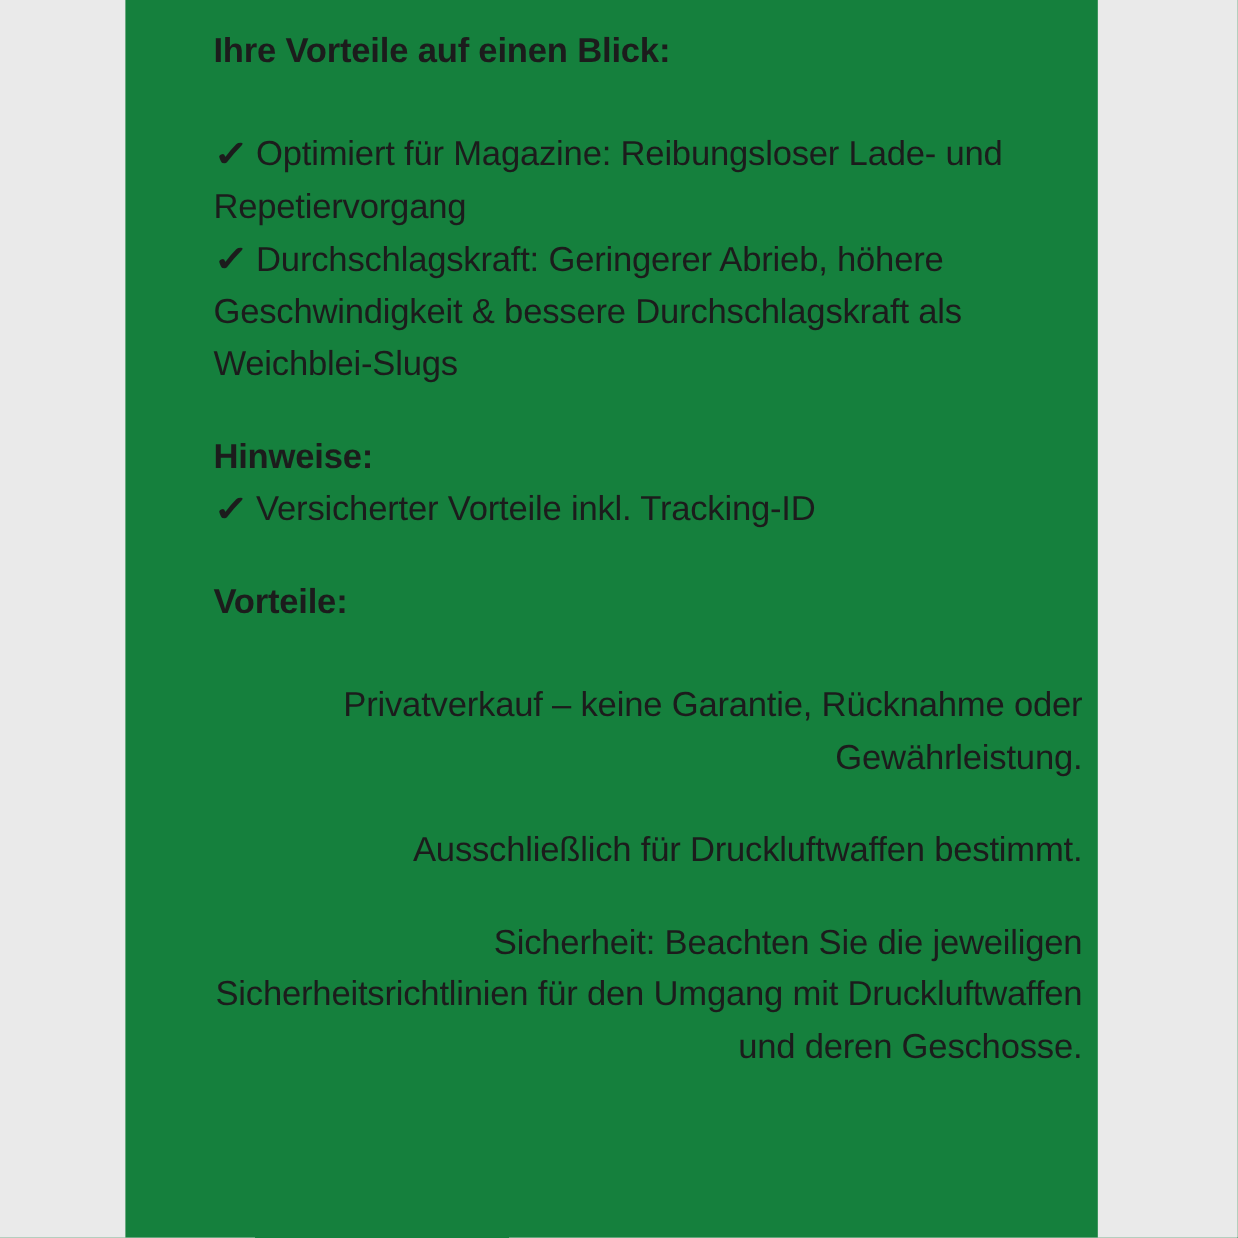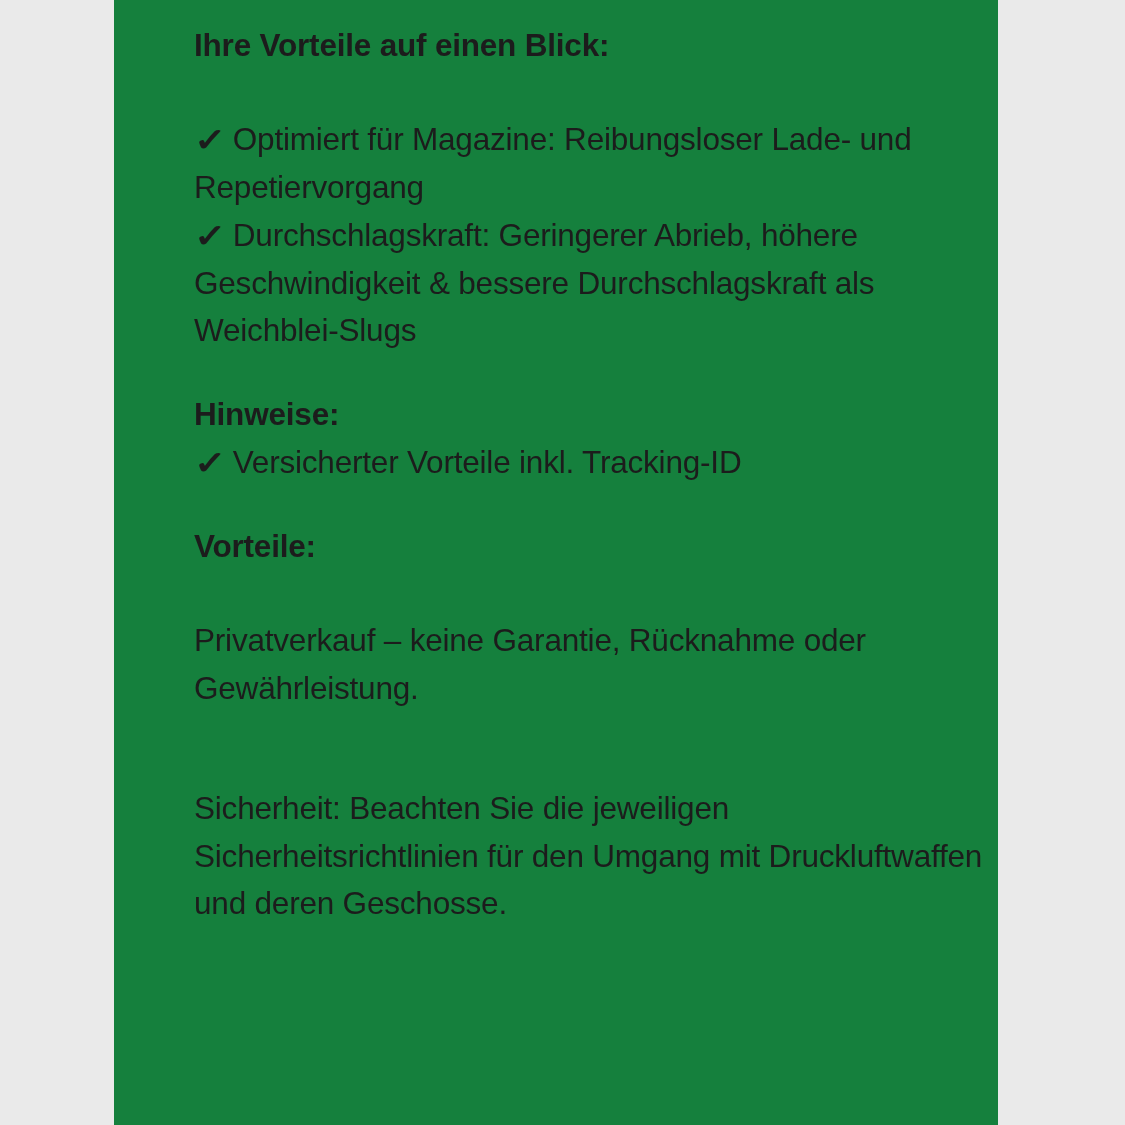--- a/index.html
+++ b/index.html
@@ -68,20 +68,21 @@
   .lead {
     font-weight: normal;
     text-align: center;
   }
   .rest {
     font-weight: normal;
   }
   .para {
     margin: 0;
     padding: 0;
+    text-align: right;
   }
 </style>
 </head>
 <body>
 
 <div class="page">
   <div class="sheet">
     <div class="content">
 
       <div class="heading">Ihre Vorteile auf einen Blick:</div>
@@ -113,20 +114,21 @@
       <div class="gap-md"></div>
 
       <div class="heading">Vorteile:</div>
 
       <div class="gap-lg"></div>
 
       <div class="para">Privatverkauf – keine Garantie, Rücknahme oder Gewährleistung.</div>
 
       <div class="gap-md"></div>
 
+      <div class="para">Ausschließlich für Druckluftwaffen bestimmt.</div>
 
       <div class="gap-md"></div>
 
       <div class="para">Sicherheit: Beachten Sie die jeweiligen Sicherheitsrichtlinien für den Umgang mit Druckluftwaffen und deren Geschosse.</div>
 
     </div>
   </div>
 </div>
 
 </body></html>

